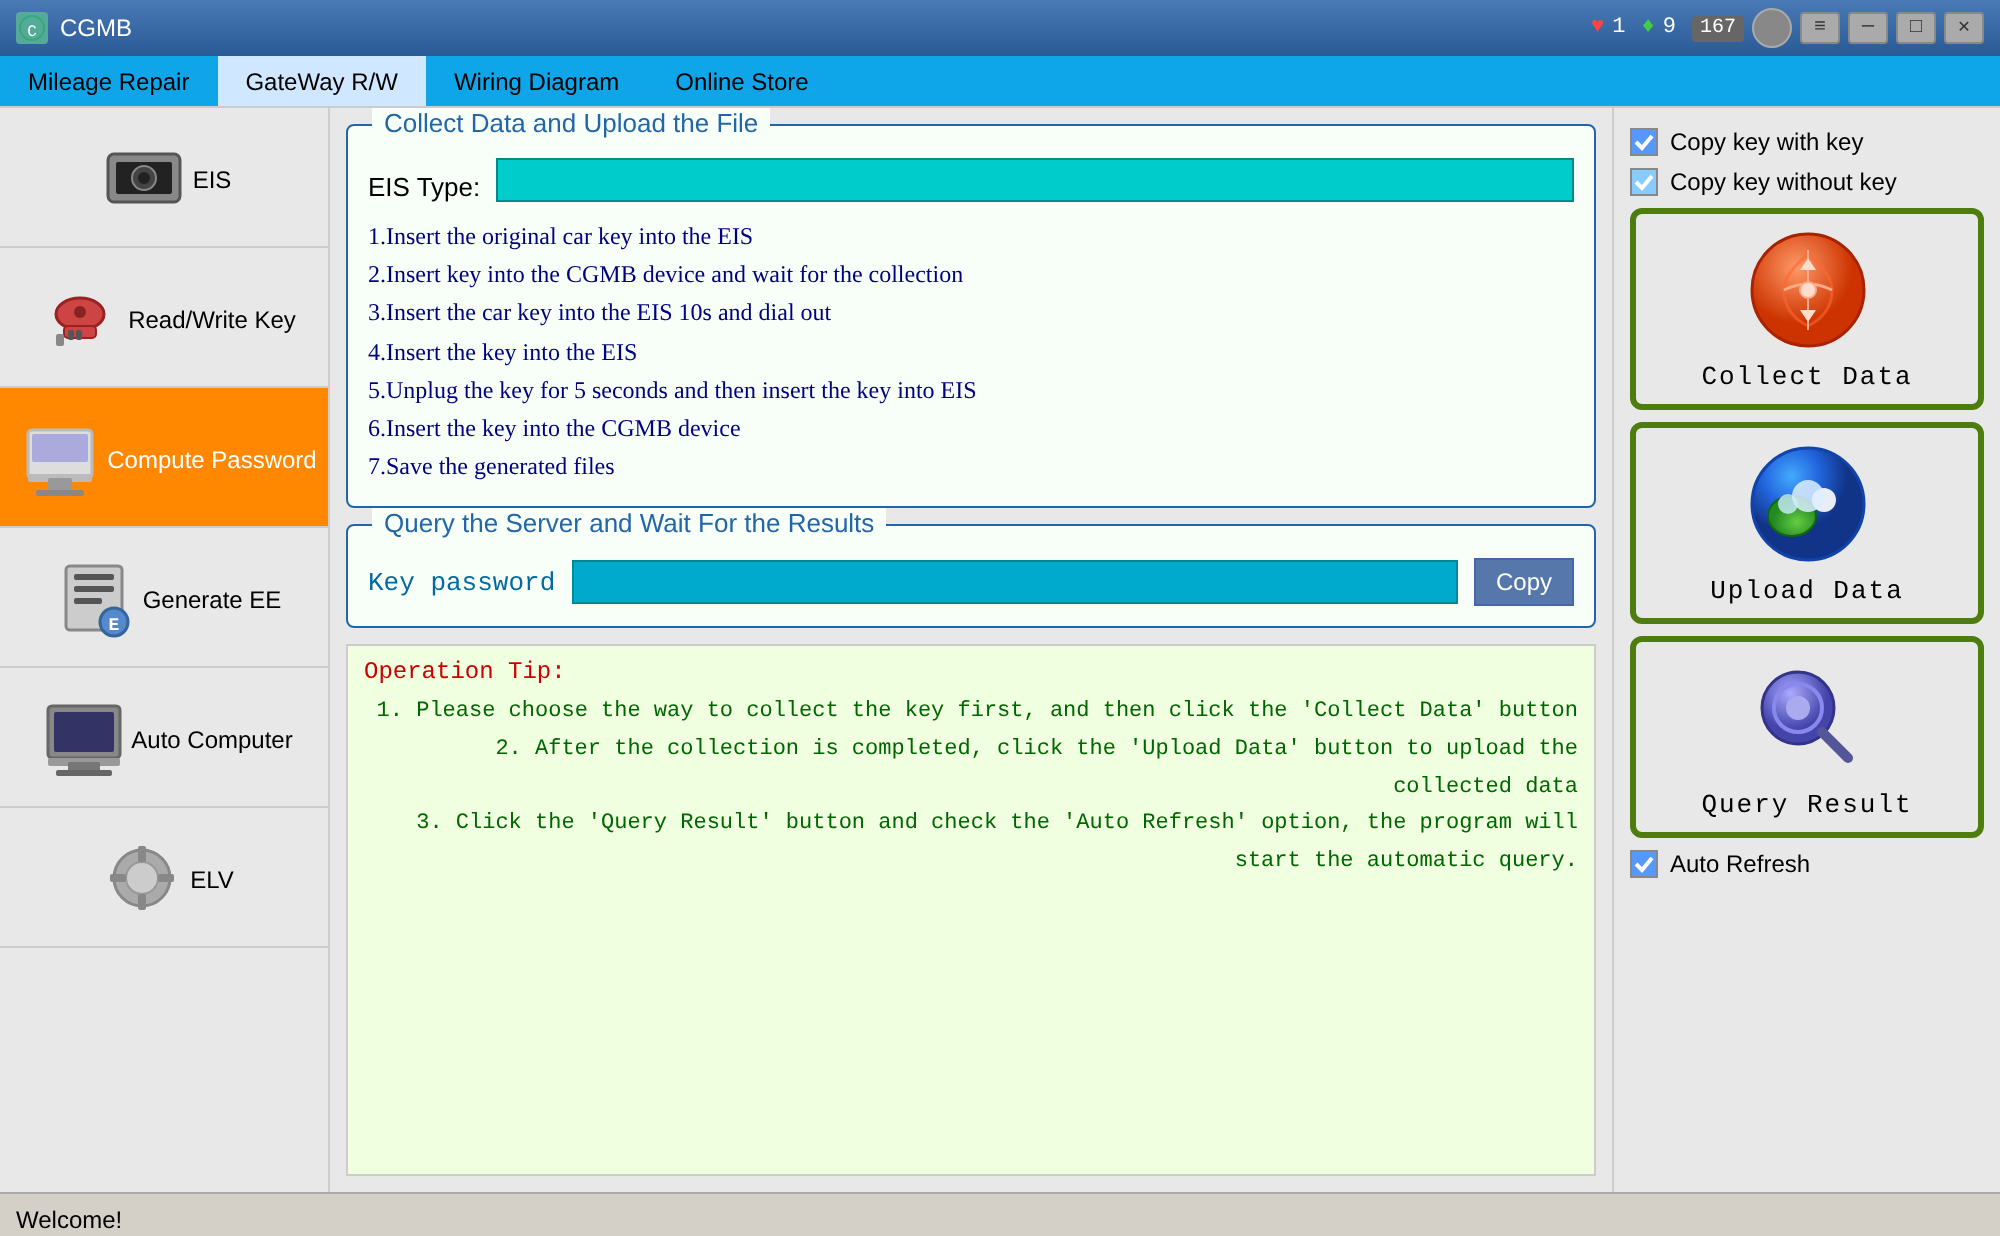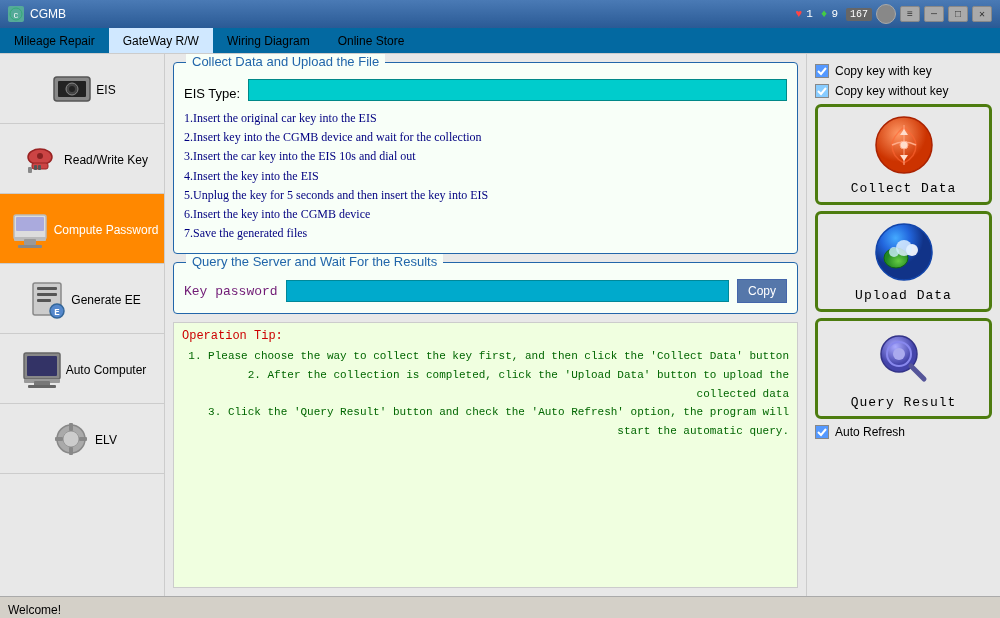--- a/index.html
+++ b/index.html
@@ -19,21 +19,21 @@
     #titlebar .title-text { flex: 1; font-size: 12px; font-family: Arial, sans-serif; }
     #titlebar .title-controls { display: flex; align-items: center; gap: 4px; }
     #titlebar .heart-red { color: #ff4444; font-size: 11px; }
     #titlebar .heart-green { color: #44cc44; font-size: 11px; }
     #titlebar .counter-box { background: #666; color: white; padding: 1px 4px; font-size: 10px; border-radius: 2px; }
     #titlebar .avatar { width: 20px; height: 20px; border-radius: 50%; background: #888; border: 1px solid #aaa; }
     #titlebar .win-btn { width: 20px; height: 16px; background: #aaa; border: 1px solid #888; display: flex; align-items: center; justify-content: center; font-size: 10px; cursor: pointer; color: #333; border-radius: 2px; }
 
     
     #menubar {
-      background: #0369a1;
+      background: #0ea5e9;
       height: 26px;
       display: flex;
       align-items: flex-end;
       border-bottom: 1px solid #ccc;
     }
     .menu-item {
       padding: 4px 14px;
       font-family: Arial, sans-serif;
       font-size: 12px;
       cursor: pointer;
@@ -141,21 +141,21 @@
 
     .query-row {
       display: flex;
       align-items: center;
       gap: 8px;
       margin-top: 6px;
     }
     .key-label {
       font-family: 'Courier New', monospace;
       font-size: 13px;
-      color: #701a75;
+      color: #0369a1;
       white-space: nowrap;
     }
     .key-input {
       flex: 1;
       height: 22px;
       background: #00aacc;
       border: 1px solid #008899;
       outline: none;
     }
     .copy-btn {

